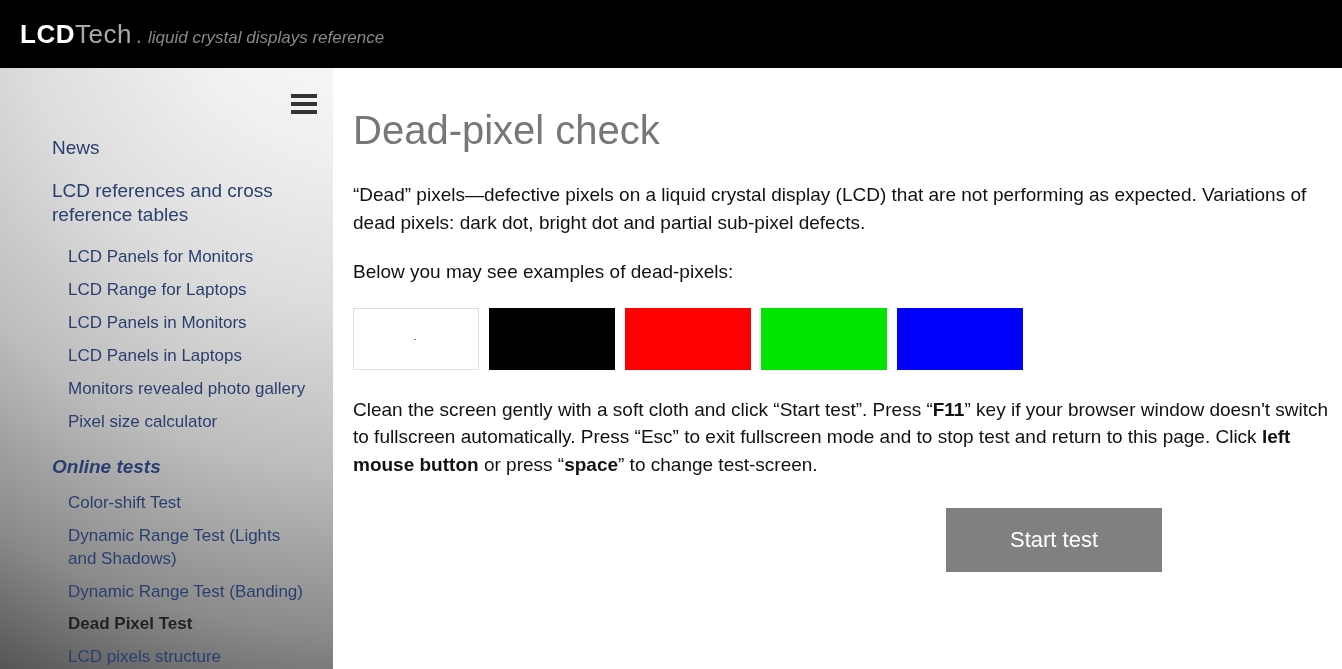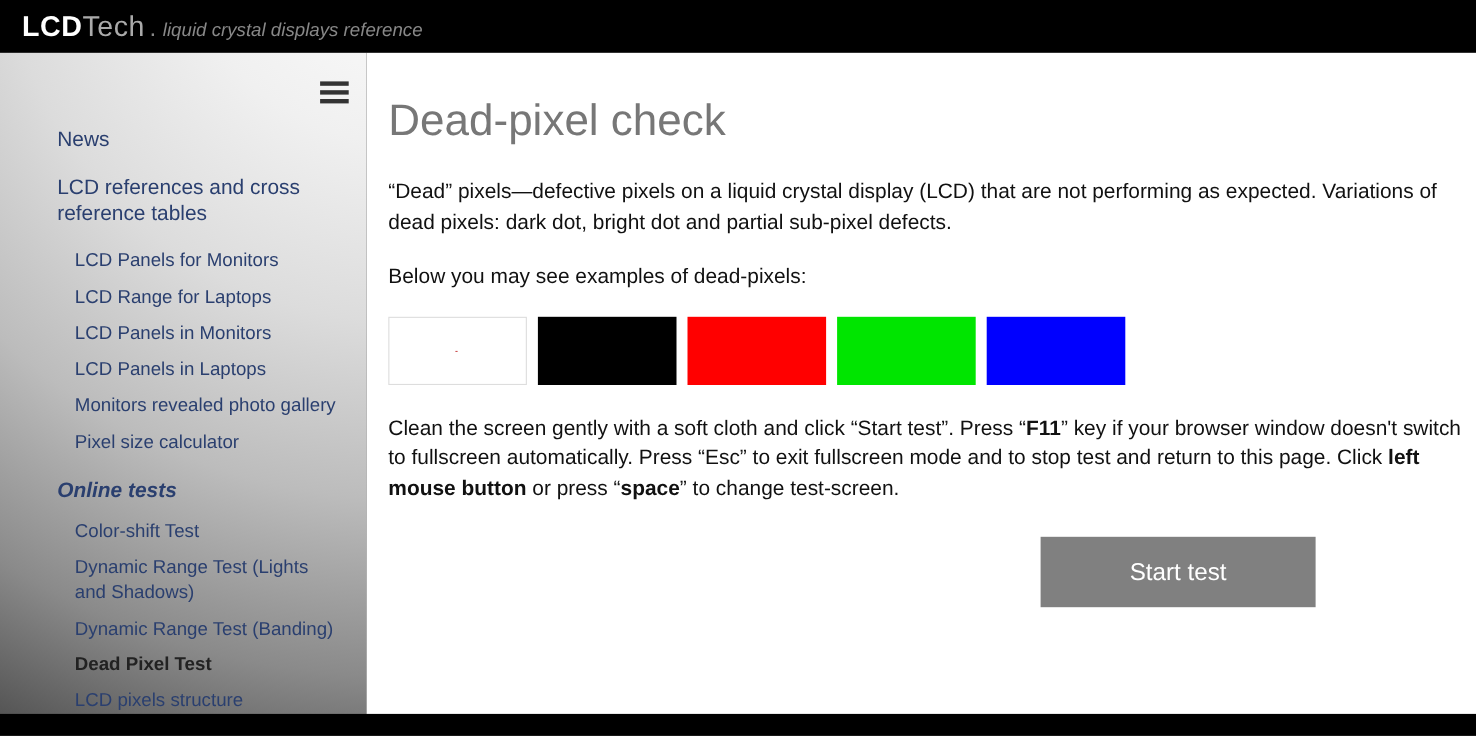--- a/index.html
+++ b/index.html
@@ -4,21 +4,21 @@
 <style>
   * { box-sizing: border-box; margin: 0; padding: 0; }
   body {
     font-family: Arial, Helvetica, sans-serif;
     background: #000;
     width: 1342px;
     height: 669px;
     overflow: hidden;
   }
   .header {
-    height: 48px;
+    height: 68px;
     background: #000;
     display: flex;
     align-items: center;
     padding-left: 20px;
   }
   .logo {
     display: flex;
     align-items: baseline;
   }
   .logo-main {
@@ -115,21 +115,21 @@
     height: 62px;
   }
   .sw-white { background: #fff; border: 1px solid #ddd; position: relative;}
   .sw-white::after { content:''; position:absolute; top:30px; left:60px; width:2px; height:1px; background:#c55; }
   .sw-black { background: #000; }
   .sw-red   { background: #ff0000; }
   .sw-green { background: #00e500; }
   .sw-blue  { background: #0000ff; }
   .start-btn {
     display: block;
-    width: 250px;
+    width: 216px;
     height: 64px;
     background: #808080;
     color: #fff;
     font-size: 22px;
     border: none;
     cursor: pointer;
     margin: 30px 0 0 593px;
   }
 </style>
 </head>

